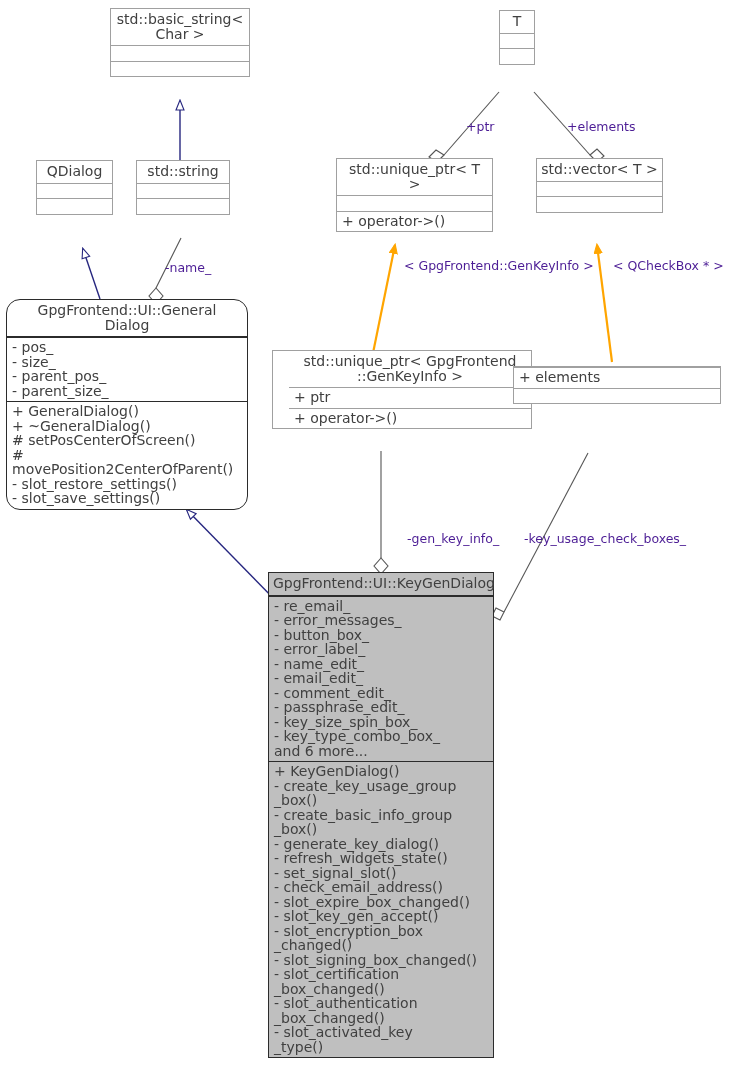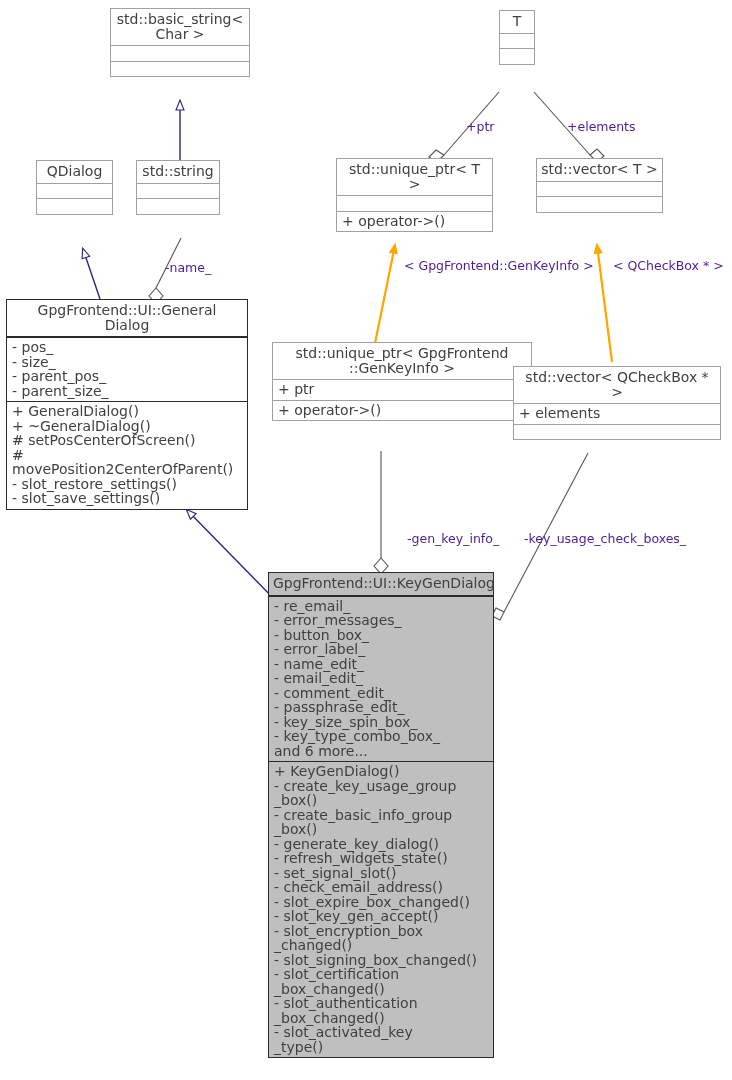--- a/index.html
+++ b/index.html
@@ -151,21 +151,21 @@
   <div class="node" style="left:36px; top:160px; width:77px;">
     <div class="title">QDialog</div>
     <div class="sect empty">
       <div class="spacer-row"></div>
     </div>
     <div class="sect empty">
       <div class="spacer-row"></div>
     </div>
   </div>
 
-  <div class="node" style="left:136px; top:160px; width:84px;">
+  <div class="node" style="left:136px; top:160px; width:94px;">
     <div class="title">std::string</div>
     <div class="sect empty">
       <div class="spacer-row"></div>
     </div>
     <div class="sect empty">
       <div class="spacer-row"></div>
     </div>
   </div>
 
   <div class="node" style="left:499px; top:10px; width:36px;">
@@ -191,52 +191,51 @@
   <div class="node" style="left:536px; top:158px; width:127px;">
     <div class="title">std::vector&lt; T &gt;</div>
     <div class="sect empty">
       <div class="spacer-row"></div>
     </div>
     <div class="sect empty">
       <div class="spacer-row"></div>
     </div>
   </div>
 
-  <div class="node bold" style="left:6px; top:299px; width:242px;">
+  <div class="node bold" style="left:6px; top:299px; width:242px;border-radius:14px;">
     <div class="title">GpgFrontend::UI::General
 Dialog</div>
     <div class="sect">
       <div class="row">- pos_</div>
       <div class="row">- size_</div>
       <div class="row">- parent_pos_</div>
       <div class="row">- parent_size_</div>
     </div>
     <div class="sect">
       <div class="row">+ GeneralDialog()</div>
       <div class="row">+ ~GeneralDialog()</div>
       <div class="row"># setPosCenterOfScreen()</div>
       <div class="row"># movePosition2CenterOfParent()</div>
       <div class="row">- slot_restore_settings()</div>
       <div class="row">- slot_save_settings()</div>
     </div>
   </div>
 
-  <div class="node" style="left:272px; top:342px; width:260px;">
+  <div class="node" style="left:272px; top:350px; width:260px;padding-left:16px;">
     <div class="title">std::unique_ptr&lt; GpgFrontend
 ::GenKeyInfo &gt;</div>
     <div class="sect">
       <div class="row">+ ptr</div>
     </div>
     <div class="sect">
       <div class="row">+ operator-&gt;()</div>
     </div>
   </div>
 
   <div class="node" style="left:513px; top:366px; width:208px;">
-    <div class="title">std::vector&lt; QCheckBox * &gt;</div>
     <div class="sect">
       <div class="row">+ elements</div>
     </div>
     <div class="sect empty">
       <div class="spacer-row"></div>
     </div>
   </div>
 
   <div class="node current" style="left:268px; top:572px; width:226px;">
     <div class="title">GpgFrontend::UI::KeyGenDialog</div>

